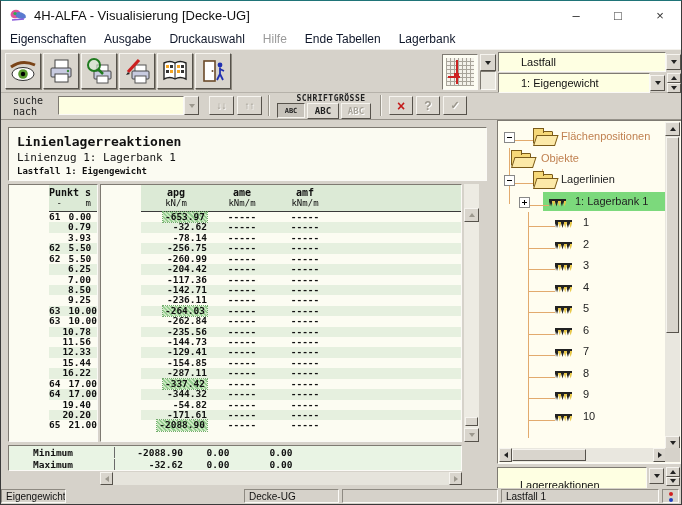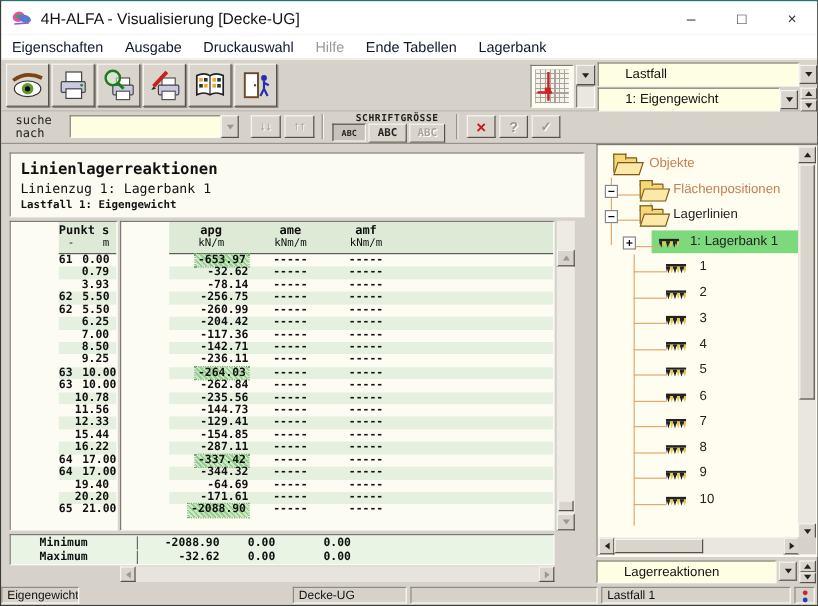--- a/index.html
+++ b/index.html
@@ -529,21 +529,21 @@
             <span class="tv3">-----</span>
           </div>
 
           <div class="trow alt">
             <span class="tv1"><span>-344.32</span></span>
             <span class="tv2">-----</span>
             <span class="tv3">-----</span>
           </div>
 
           <div class="trow">
-            <span class="tv1"><span>-64.69</span></span>
+            <span class="tv1"><span>-54.82</span></span>
             <span class="tv2">-----</span>
             <span class="tv3">-----</span>
           </div>
 
           <div class="trow alt">
             <span class="tv1"><span>-171.61</span></span>
             <span class="tv2">-----</span>
             <span class="tv3">-----</span>
           </div>
 
@@ -591,37 +591,37 @@
         </div>
     </div>
 
     <div class="tree-panel sunken">
       <div class="tree-body">
 
         <div class="tree-connector" style="left:10px; top:26px; width:1px; height:56px;"></div>
         <div class="tree-connector" style="left:43px; top:47px; width:1px; height:11px;"></div>
         <div class="tree-connector" style="left:29px; top:90px; width:1px; height:226px;"></div>
 
+          <div class="tree-row alt d1 tan">
+            <span class="row-bg"></span>
+            <span class="stub"></span>
+            <span class="exp minus"></span>
+            <span class="tree-icon">
+              <span style="display:block;" class="folder"></span>
+            </span>
+            <span class="tree-label">Flächenpositionen</span>
+          </div>
+
           <div class="tree-row d0 tan">
             <span class="row-bg"></span>
 
             <span class="tree-icon">
               <span style="display:block;" class="folder"></span>
             </span>
             <span class="tree-label">Objekte</span>
-          </div>
-
-          <div class="tree-row alt d1 tan">
-            <span class="row-bg"></span>
-            <span class="stub"></span>
-            <span class="exp minus"></span>
-            <span class="tree-icon">
-              <span style="display:block;" class="folder"></span>
-            </span>
-            <span class="tree-label">Flächenpositionen</span>
           </div>
 
 
           <div class="tree-row alt d1">
             <span class="row-bg"></span>
             <span class="stub"></span>
             <span class="exp minus"></span>
             <span class="tree-icon">
               <span style="display:block;" class="folder"></span>
             </span>
@@ -752,21 +752,21 @@
             <span class="tri-l"></span>
           </div>
         <div class="thumb" style="left:13px; top:1px; width:74px; height:12px;"></div>
         <div class="hs-btn raised" style="left:154px; width:13px; height:14px;">
             <span class="tri-r"></span>
           </div>
       </div>
       <div class="tree-corner"></div>
     </div>
 
-    <div class="combo sunken result-combo-row" style="left:496px; width:150px; height:19px;">
+    <div class="combo sunken result-combo-row" style="left:496px; width:150px; height:36px;">
       <span>Lagerreaktionen</span>
     </div>
     <div class="drop-btn raised" style="left:648px; top:348px; width:15px; height:16px;">
         <span class="tri-d"></span>
       </div>
     <div class="spinner" style="left:665px; top:347px; height:19px;">
       <div class="spin-btn raised">
           <span class="tri-u"></span>
         </div>
       <div class="spin-btn raised">

